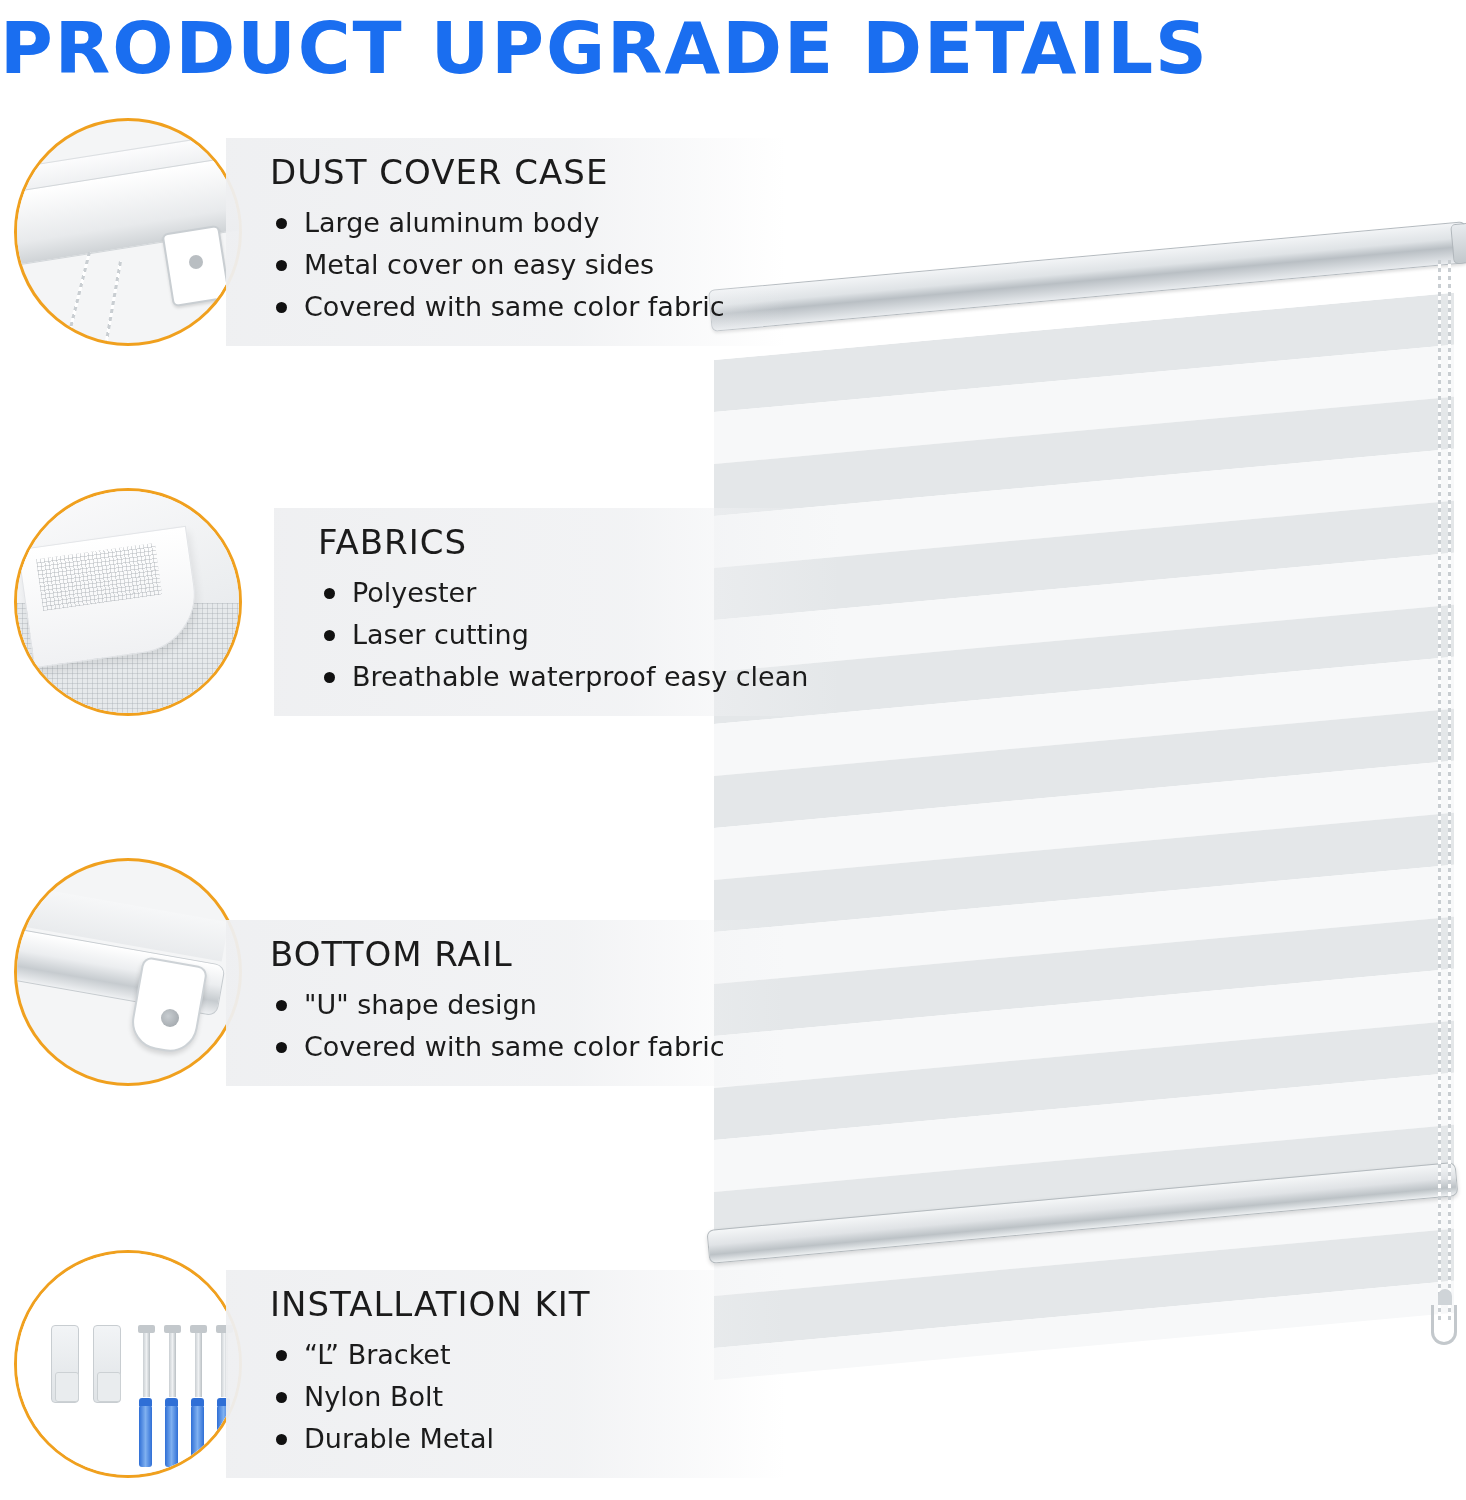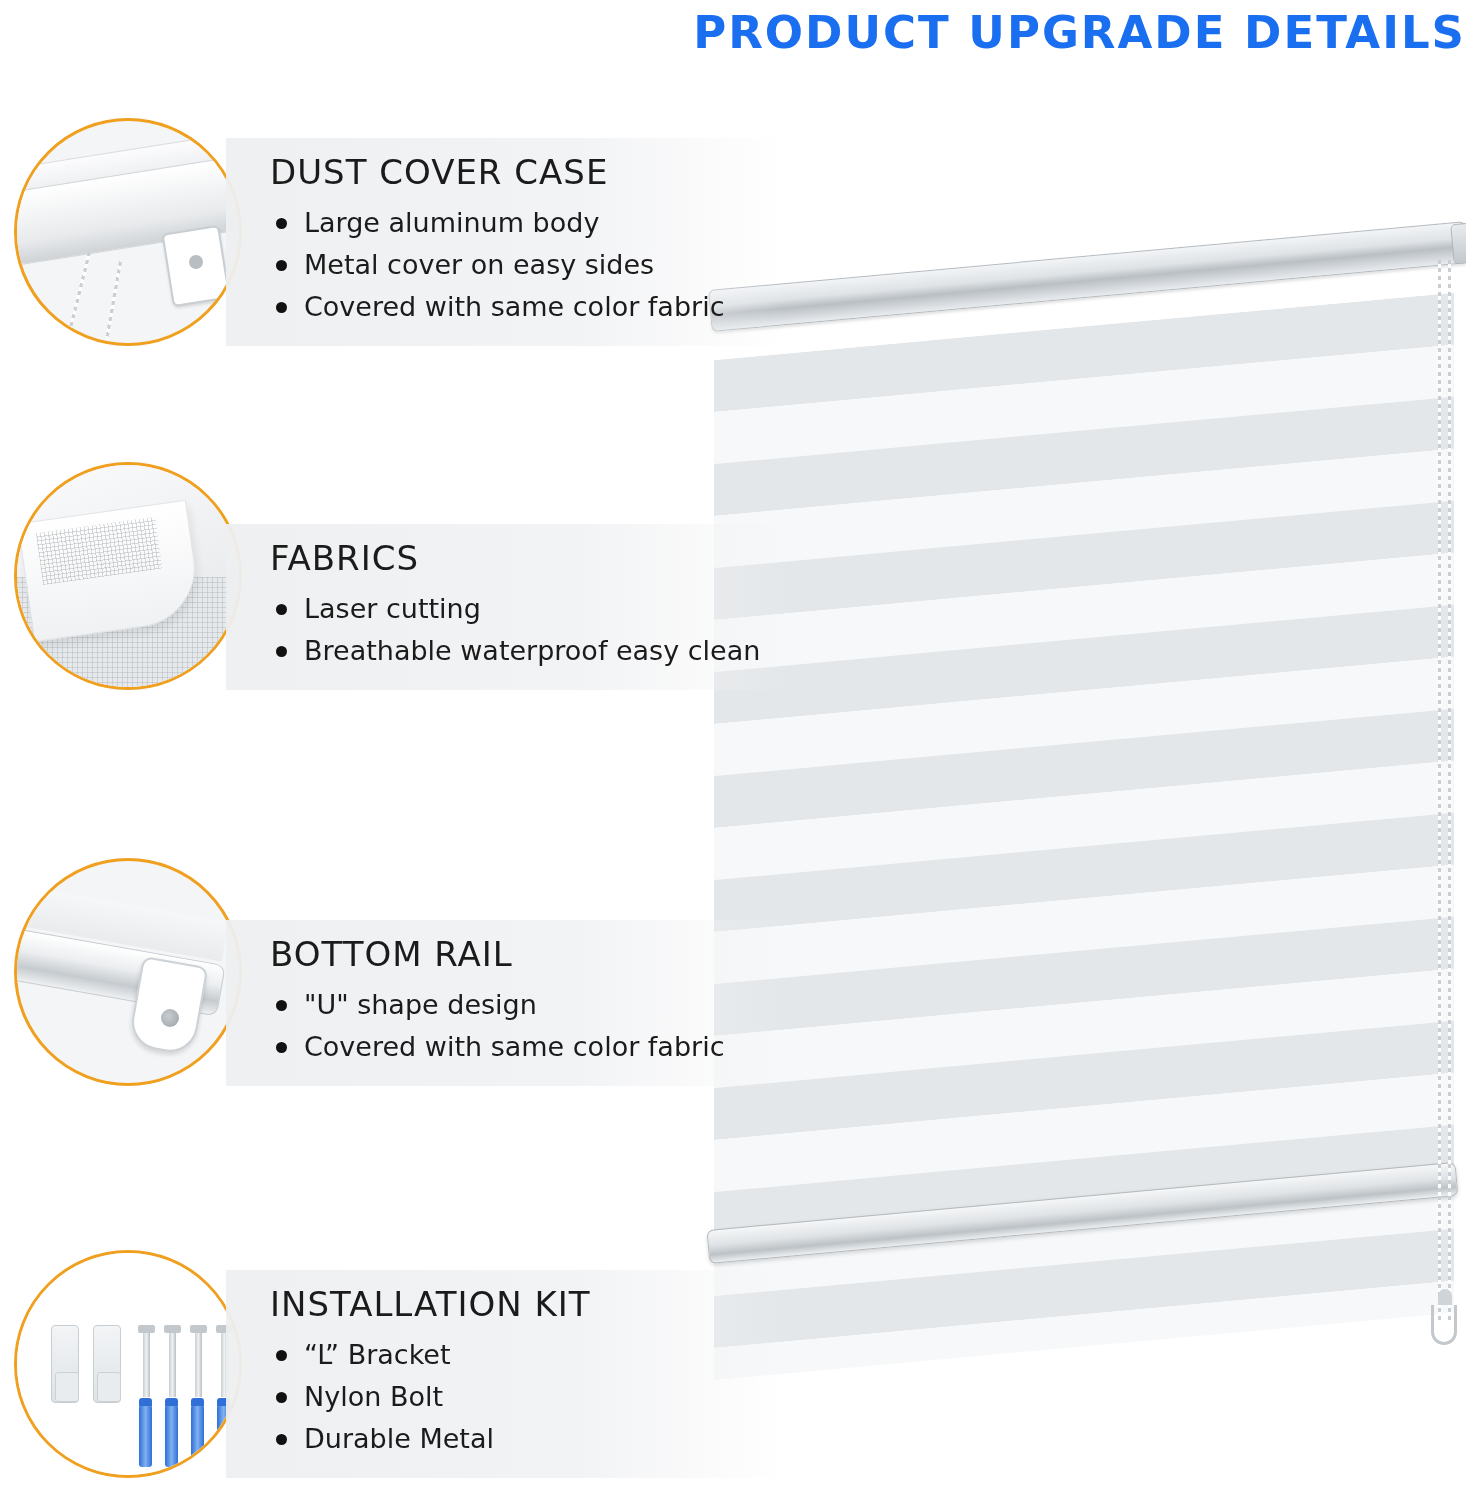--- a/index.html
+++ b/index.html
@@ -11,22 +11,22 @@
     width: 1466px; height: 1500px;
     position: relative;
     font-family: "Liberation Sans", sans-serif;
     overflow: hidden;
   }
 
   
   .title {
     position: absolute;
     top: 6px; left: 0; width: 100%;
-    text-align: right;
-    font-size: 45px;
+    text-align: left;
+    font-size: 72px;
     font-weight: bold;
     letter-spacing: 2px;
     color: #1a6ef0;
     font-family: "DejaVu Sans", sans-serif;
   }
 
   
   .product {
     position: absolute;
     left: 700px; top: 210px;
@@ -374,30 +374,31 @@
   <div class="panel">
     <h3>DUST COVER CASE</h3>
     <ul>
       <li>Large aluminum body</li>
       <li>Metal cover on easy sides</li>
       <li>Covered with same color fabric</li>
     </ul>
   </div>
 </div>
 
-<div class="feature" style="left:14px; top:462px;">
+<div class="feature" style="left:14px; top:488px;gap:48px;">
   <div class="thumb">
     <div class="art-fab-base"></div>
     <div class="art-fab-mesh"></div>
     <div class="art-fab-curl"></div>
     <div class="art-fab-dots"></div>
   </div>
   <div class="panel">
     <h3>FABRICS</h3>
     <ul>
+      <li>Polyester</li>
       <li>Laser cutting</li>
       <li>Breathable waterproof easy clean</li>
     </ul>
   </div>
 </div>
 
 <div class="feature" style="left:14px; top:858px;">
   <div class="thumb">
     <div class="art-rail-fabric"></div>
     <div class="art-rail-bar"></div>

